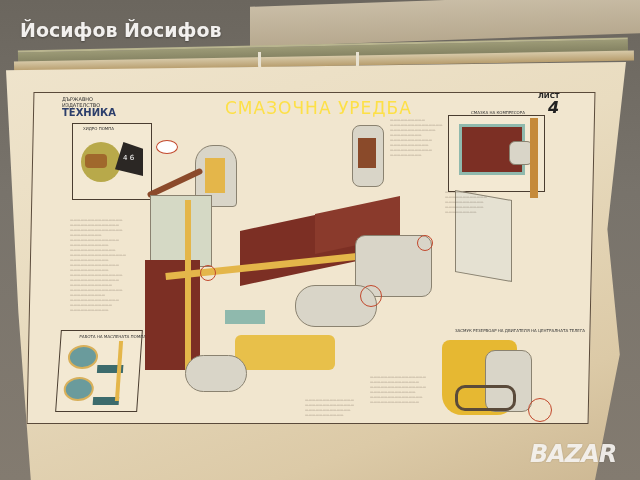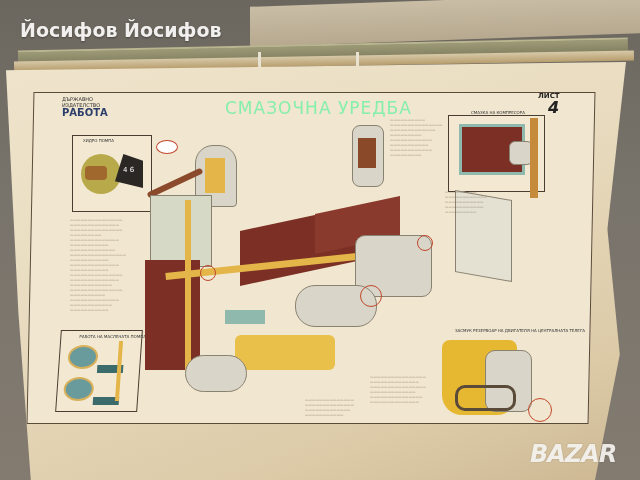--- a/index.html
+++ b/index.html
@@ -3,21 +3,21 @@
 <meta charset="utf-8">
 <style>
   html,body{margin:0;padding:0;}
   body{width:640px;height:480px;overflow:hidden;position:relative;background:#6f6a63;font-family:"DejaVu Sans",sans-serif;}
   .wall{position:absolute;inset:0;background:linear-gradient(180deg,#6b665e 0%,#78736b 40%,#837b70 100%);}
   .board-back{position:absolute;left:250px;top:0;width:390px;height:40px;background:linear-gradient(180deg,#c9bda6,#b7a98f);transform:skewY(-2deg);}
   .rod{position:absolute;left:18px;top:44px;width:610px;height:14px;background:linear-gradient(180deg,#9c9a76,#7e7c5d);border-top:2px solid #b9b58f;border-bottom:2px solid #5e5a40;transform:rotate(-1.2deg);}
   .rod2{position:absolute;left:14px;top:56px;width:620px;height:10px;background:linear-gradient(180deg,#d7c9a8,#b79d6d);transform:rotate(-1deg);}
   .poster{position:absolute;left:6px;top:62px;width:620px;height:418px;background:linear-gradient(160deg,#efe4cc 0%,#e9dcc0 40%,#dccaa7 80%,#cdb893 100%);clip-path:polygon(0 2%,100% 0,97% 40%,99% 70%,95% 100%,4% 100%,2% 60%);}
   .inner{position:absolute;left:30px;top:92px;width:560px;height:330px;border:1px solid #5a4a3a;background:#f1e6cf;transform:skewX(-1.2deg);}
-  .title{position:absolute;left:225px;top:98px;font-size:17px;letter-spacing:1px;color:#86efac;font-family:"DejaVu Sans",sans-serif;}
+  .title{position:absolute;left:225px;top:98px;font-size:17px;letter-spacing:1px;color:#fde047;font-family:"DejaVu Sans",sans-serif;}
   .sheet{position:absolute;left:538px;top:92px;font-size:7px;color:#222;font-weight:bold;}
   .sheet-num{position:absolute;left:548px;top:98px;font-size:16px;font-weight:bold;color:#222;font-style:italic;}
   .logo{position:absolute;left:62px;top:96px;width:38px;height:26px;}
   .logo .l1{font-size:5px;color:#333;}
   .logo .l2{font-size:10px;font-weight:bold;color:#2c3e6b;line-height:10px;}
   .inset{position:absolute;border:1px solid #4a3d30;background:#f3e9d3;}
   .inset-label{position:absolute;font-size:4px;color:#333;white-space:nowrap;}
   .engine{position:absolute;left:145px;top:140px;width:300px;height:250px;}
   .block{position:absolute;background:#7c2f24;}
   .yellow{position:absolute;background:#e4b64a;}
@@ -37,28 +37,28 @@
 <div class="board-back"></div>
 <div class="rod"></div>
 <div class="rod2"></div>
 <div class="strap" style="left:258px;top:52px;width:95px;height:30px;"></div>
 
 <div class="poster"></div>
 <div class="inner"></div>
 
 <div class="logo">
   <div class="l1">ДЪРЖАВНО ИЗДАТЕЛСТВО</div>
-  <div class="l2">РАБОТА</div>
+  <div class="l2">ТЕХНИКА</div>
 </div>
 
 <div class="title">СМАЗОЧНА УРЕДБА</div>
 <div class="sheet">ЛИСТ</div>
 <div class="sheet-num">4</div>
 
-<div class="inset" style="left:72px;top:135px;width:78px;height:75px;text-align:center;">
+<div class="inset" style="left:72px;top:123px;width:78px;height:75px;text-align:center;">
   <div class="inset-label" style="left:10px;top:2px;">ХИДРО ПОМПА</div>
   <div style="position:absolute;left:8px;top:18px;width:40px;height:40px;border-radius:50%;background:#b8a94a;"></div>
   <div style="position:absolute;left:12px;top:30px;width:22px;height:14px;background:#a0682c;border-radius:4px;"></div>
   <div style="position:absolute;left:42px;top:18px;width:28px;height:34px;background:#2b2724;clip-path:polygon(30% 0,100% 20%,100% 100%,0 80%);"></div>
   <div style="position:absolute;left:50px;top:30px;font-size:7px;color:#fff;">4 6</div>
 </div>
 <div class="circle" style="left:156px;top:140px;width:20px;height:12px;background:#fff;"></div>
 
 <div class="legend" style="left:70px;top:218px;">———————————————
 ——————————————

